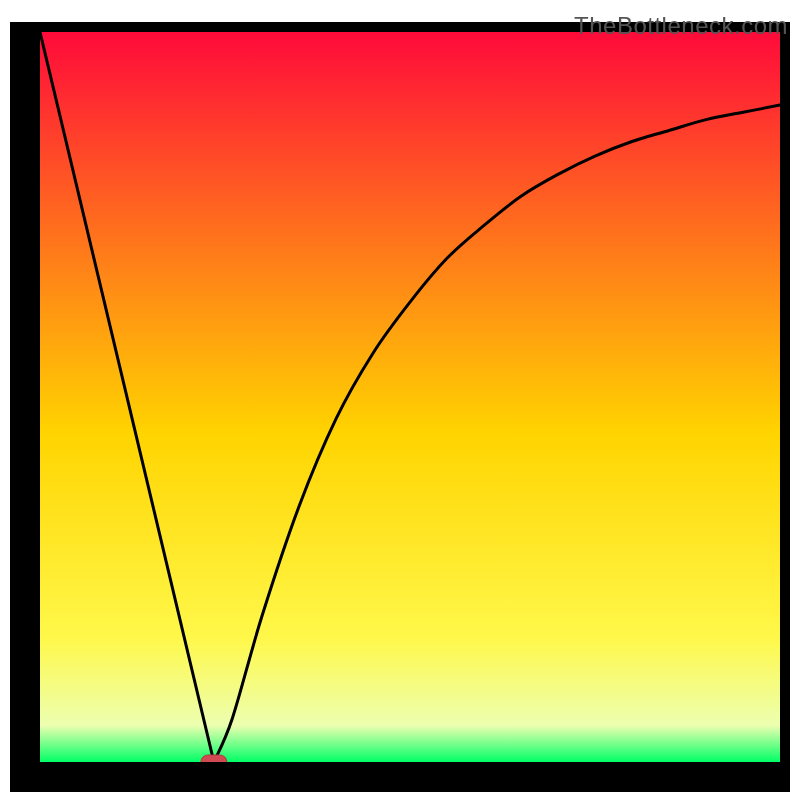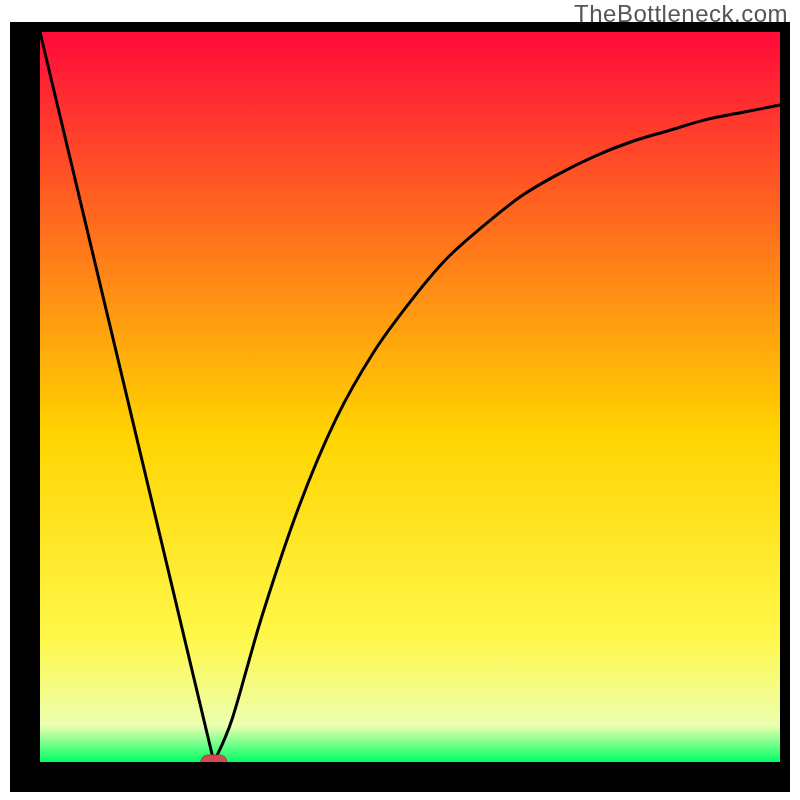--- a/index.html
+++ b/index.html
@@ -10,21 +10,21 @@
     background: #ffffff;
     font-family: Arial, Helvetica, sans-serif;
   }
   .container {
     position: relative;
     width: 800px;
     height: 800px;
   }
   .watermark {
     position: absolute;
-    top: 0;
+    top: 12px;
     right: 12px;
     color: #555;
     font-size: 24px;
     font-weight: 500;
     letter-spacing: 0.5px;
     z-index: 20;
   }
   .plot-outer {
     position: absolute;
     left: 10px;

